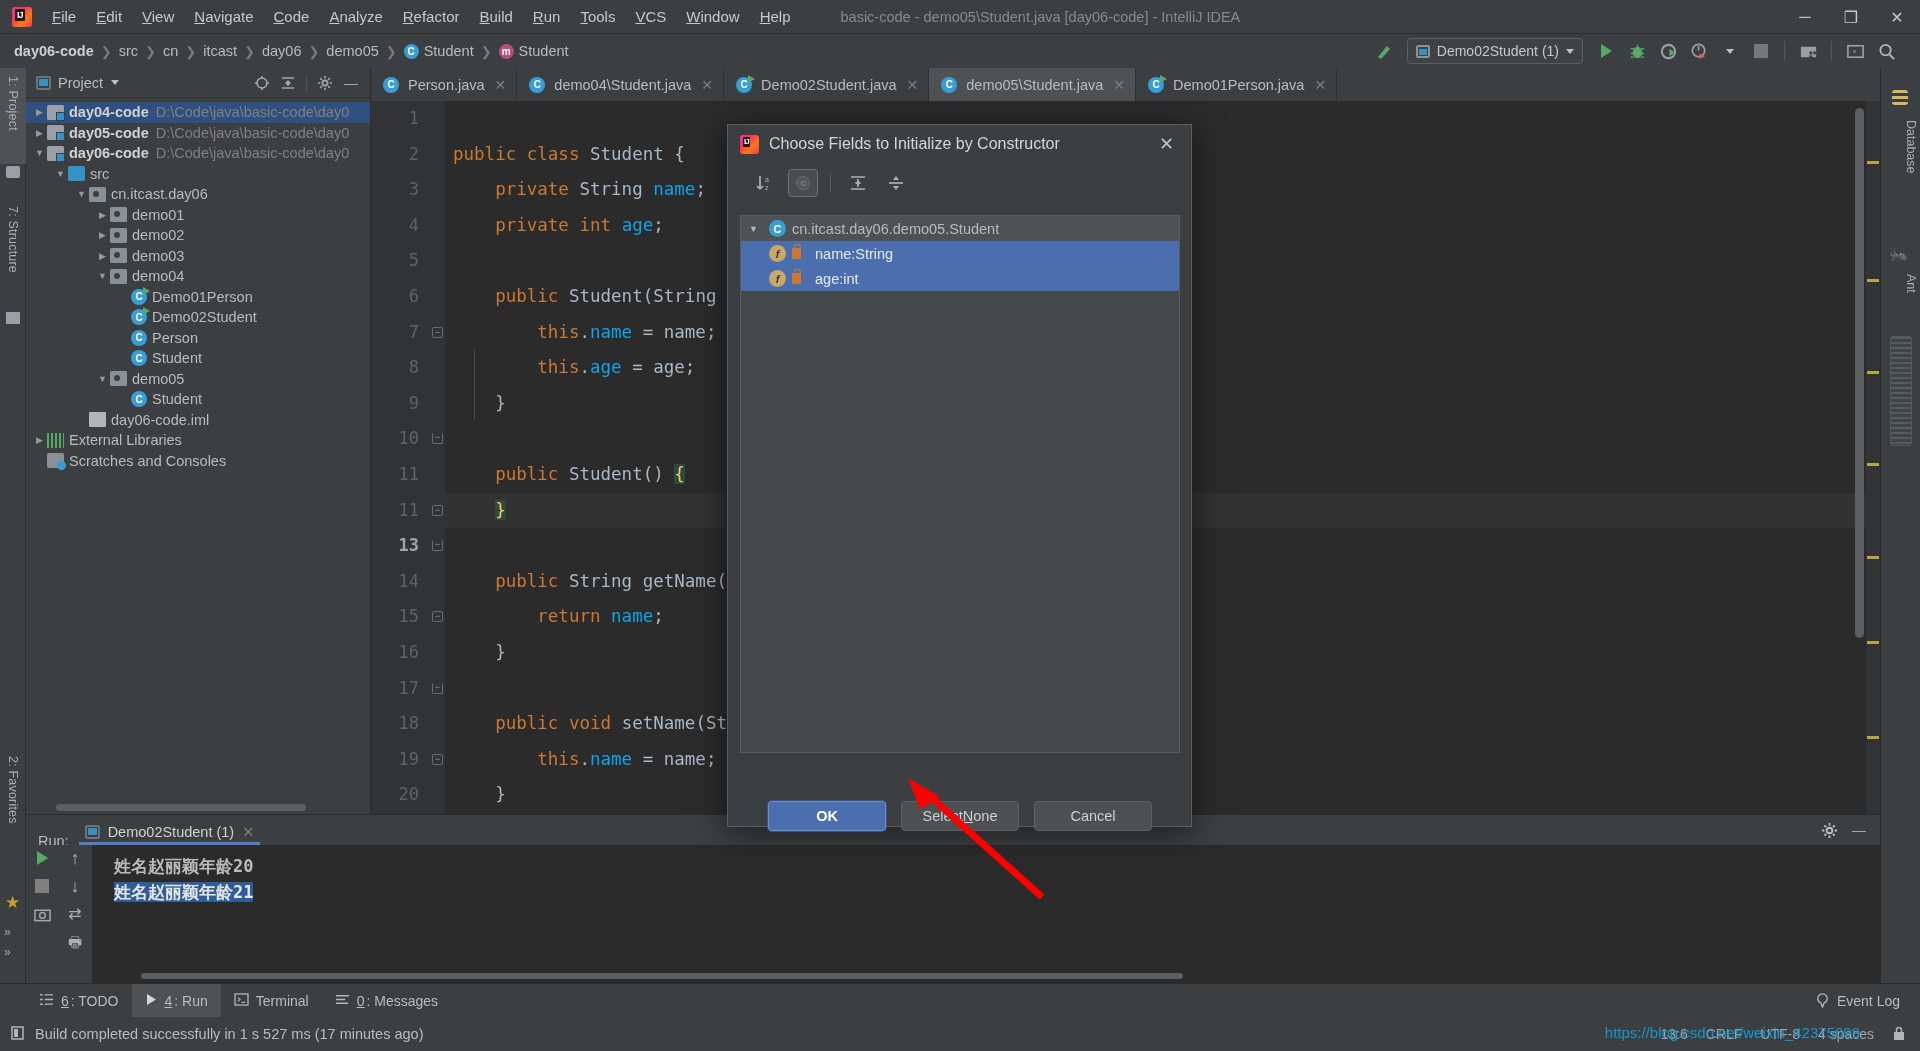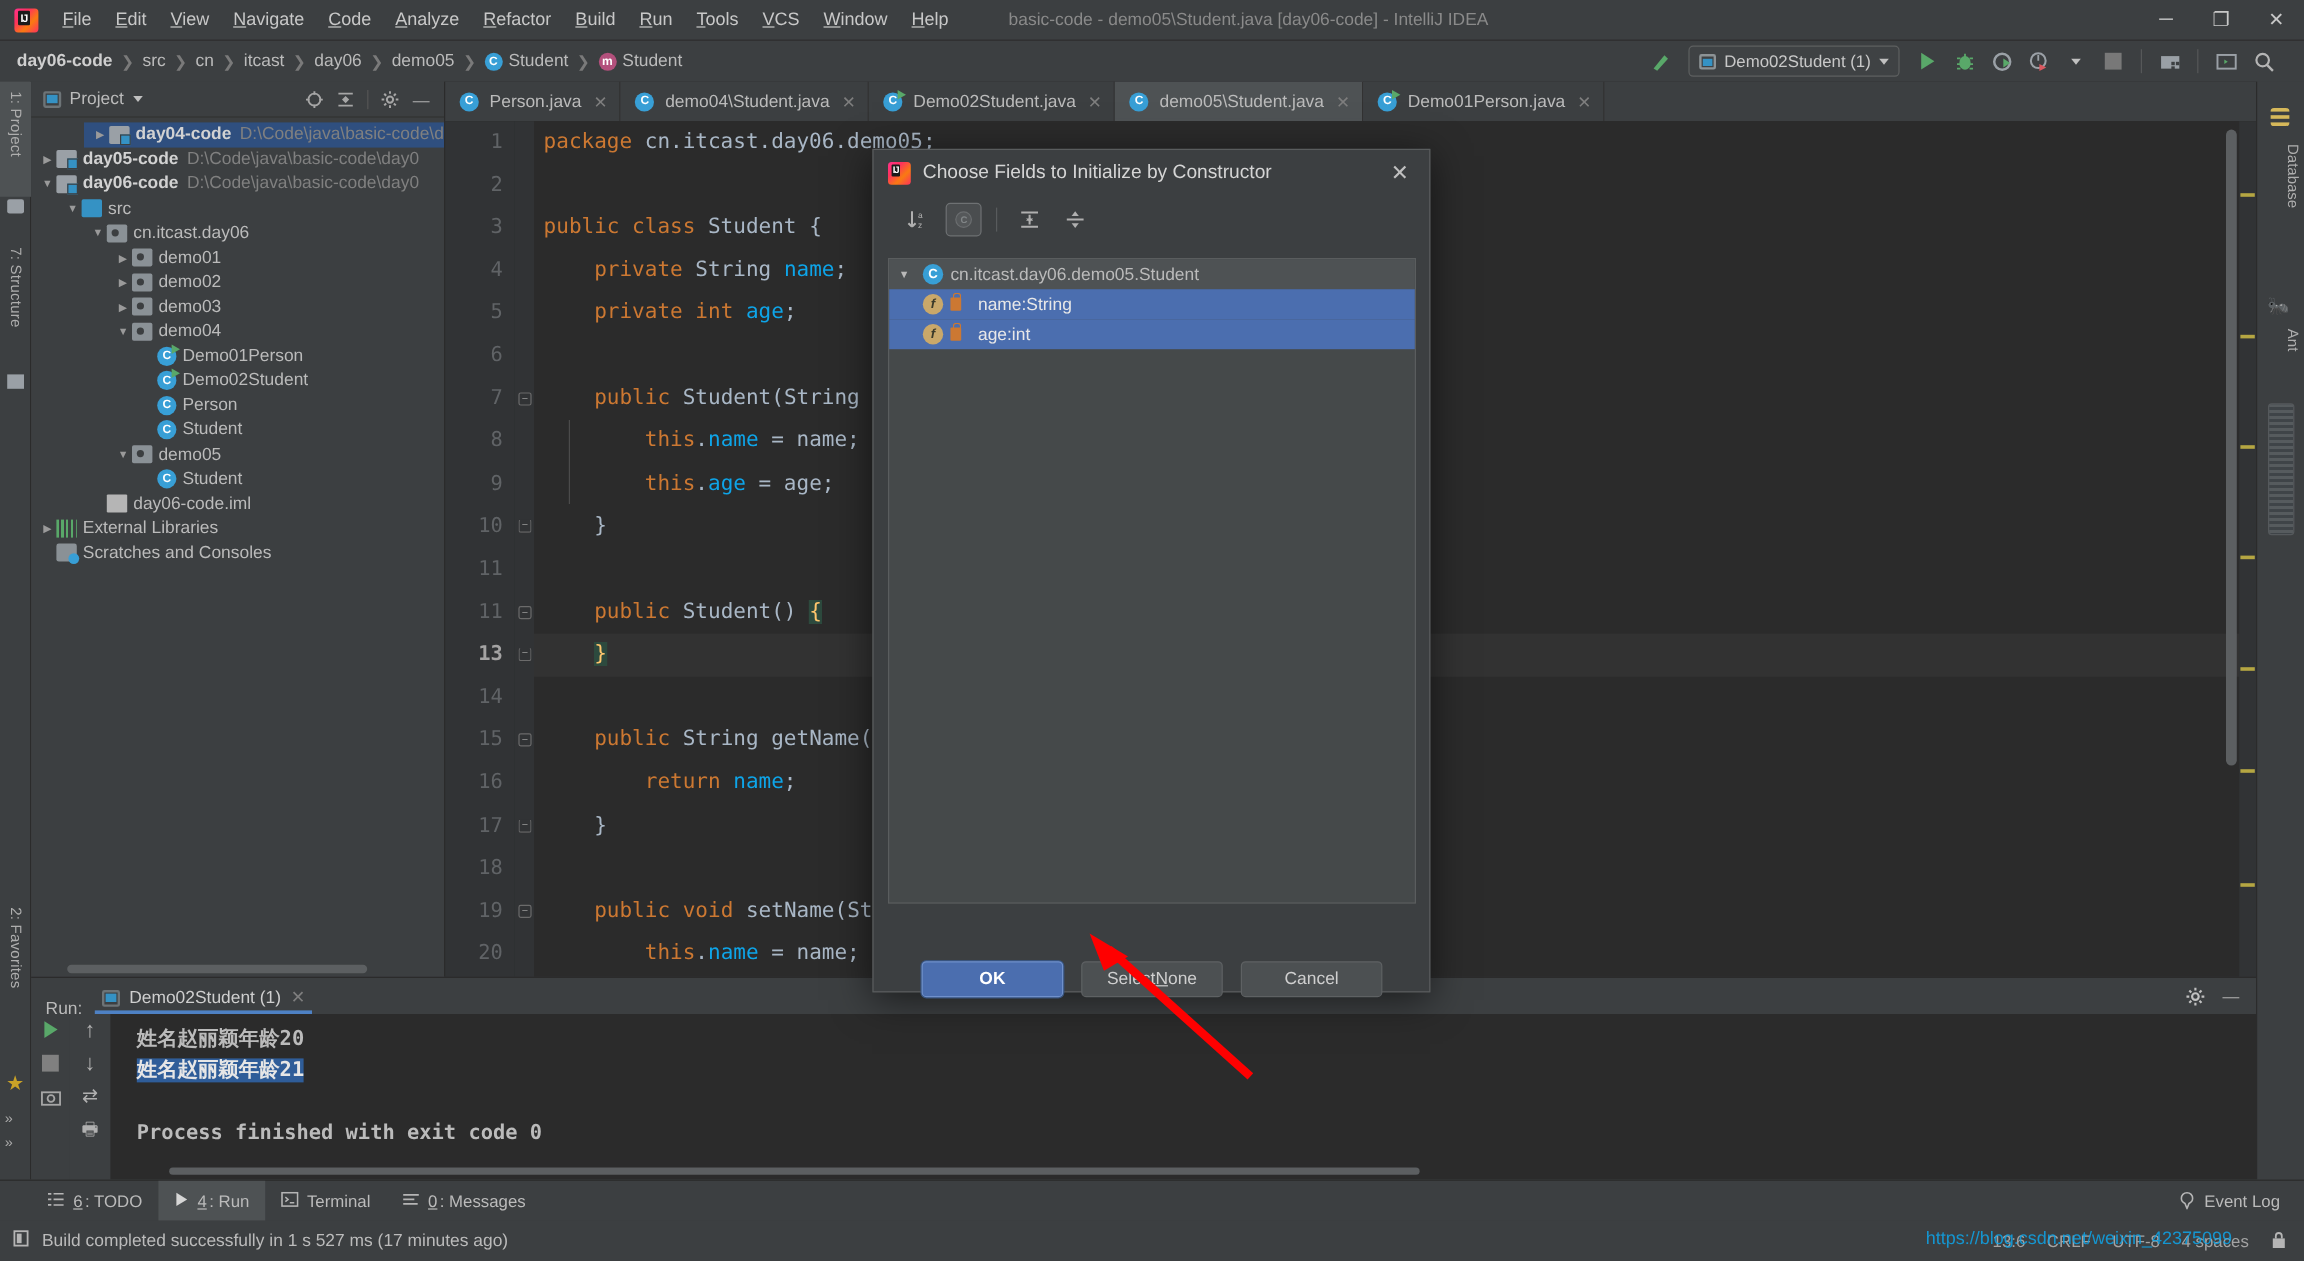--- a/index.html
+++ b/index.html
@@ -397,21 +397,21 @@
       <span style="width:1px;height:16px;background:#555;margin:0 5px;"></span>
       <span class="ph-ico">
         <svg width="16" height="16" viewBox="0 0 16 16">
             <circle cx="8" cy="8" r="2.6" fill="none" stroke="#a6a6a6" stroke-width="1.7"></circle>
             <path d="M8 1v2.2M8 12.8V15M1 8h2.2M12.8 8H15M3.2 3.2l1.6 1.6M11.2 11.2l1.6 1.6M12.8 3.2l-1.6 1.6M4.8 11.2l-1.6 1.6" stroke="#a6a6a6" stroke-width="1.7"></path>
           </svg>
       </span>
       <span class="ph-ico">—</span>
     </div>
     <div class="tree" id="proj-tree">
-        <div class="trow sel" style="padding-left: 6px; margin-left: 44px;">
+        <div class="trow sel" style="padding-left: 6px;">
           <span class="arrow right"></span>
           <span class="ic modfolder"></span>
           <span class="lbl b">day04-code</span>
           <span class="path">D:\Code\java\basic-code\day0</span>
         </div>
         <div class="trow" style="padding-left: 6px;">
           <span class="arrow right"></span>
           <span class="ic modfolder"></span>
           <span class="lbl b">day05-code</span>
           <span class="path">D:\Code\java\basic-code\day0</span>
@@ -604,21 +604,20 @@
           <div style="height: 35.6px; position: relative;"></div>
           <div style="height: 35.6px; position: relative;">
             <span class="foldm" style="top:12px;border-top:none;">−</span>
           </div>
           <div style="height: 35.6px; position: relative;"></div>
           <div style="height: 35.6px; position: relative;">
             <span class="foldm" style="top:12px;">−</span>
           </div>
         </div>
       <div class="lines" id="code-lines">
-          <div class="cl"><span class="kw">package</span> cn.itcast.day06.demo05;</div>
           <div class="cl"></div>
           <div class="cl"><span class="kw">public class</span> <span class="dim">Student</span> {</div>
           <div class="cl">    <span class="kw">private</span> <span class="typ">String</span> <span class="fld">name</span>;</div>
           <div class="cl">    <span class="kw">private</span> <span class="kw">int</span> <span class="fld">age</span>;</div>
           <div class="cl"></div>
           <div class="cl">    <span class="kw">public</span> <span class="dim">Student</span>(<span class="typ">String</span> na</div>
           <div class="cl">        <span class="kw">this</span>.<span class="fld">name</span> = name;</div>
           <div class="cl">        <span class="kw">this</span>.<span class="fld">age</span> = age;</div>
           <div class="cl">    }</div>
           <div class="cl"></div>
@@ -692,21 +691,20 @@
       <div class="run-gut2">
         <span style="color:#b0b0b0;font-size:18px;line-height:14px;">↑</span>
         <span style="color:#b0b0b0;font-size:18px;line-height:14px;">↓</span>
         <span style="color:#b0b0b0;font-size:16px;line-height:14px;">⇄</span>
         <span style="color:#b0b0b0;font-size:15px;line-height:14px;">🖶</span>
       </div>
       <div class="console" id="console">
           <div class="cline">姓名赵丽颖年龄20</div>
           <div class="cline"><span class="hl">姓名赵丽颖年龄21</span></div>
           <div class="cline">&nbsp;</div>
-          <div class="cline">Process finished with exit code 0</div>
         </div>
     </div>
     <div class="chscroll"></div>
   </div>
 
   <div class="bottombar">
     <div style="width:26px;"></div>
     <div id="bottom-buttons" style="display:flex;align-items:stretch;height:34px;">
         <div class="bbtn">
           <span><svg width="15" height="13" viewBox="0 0 16 14">

